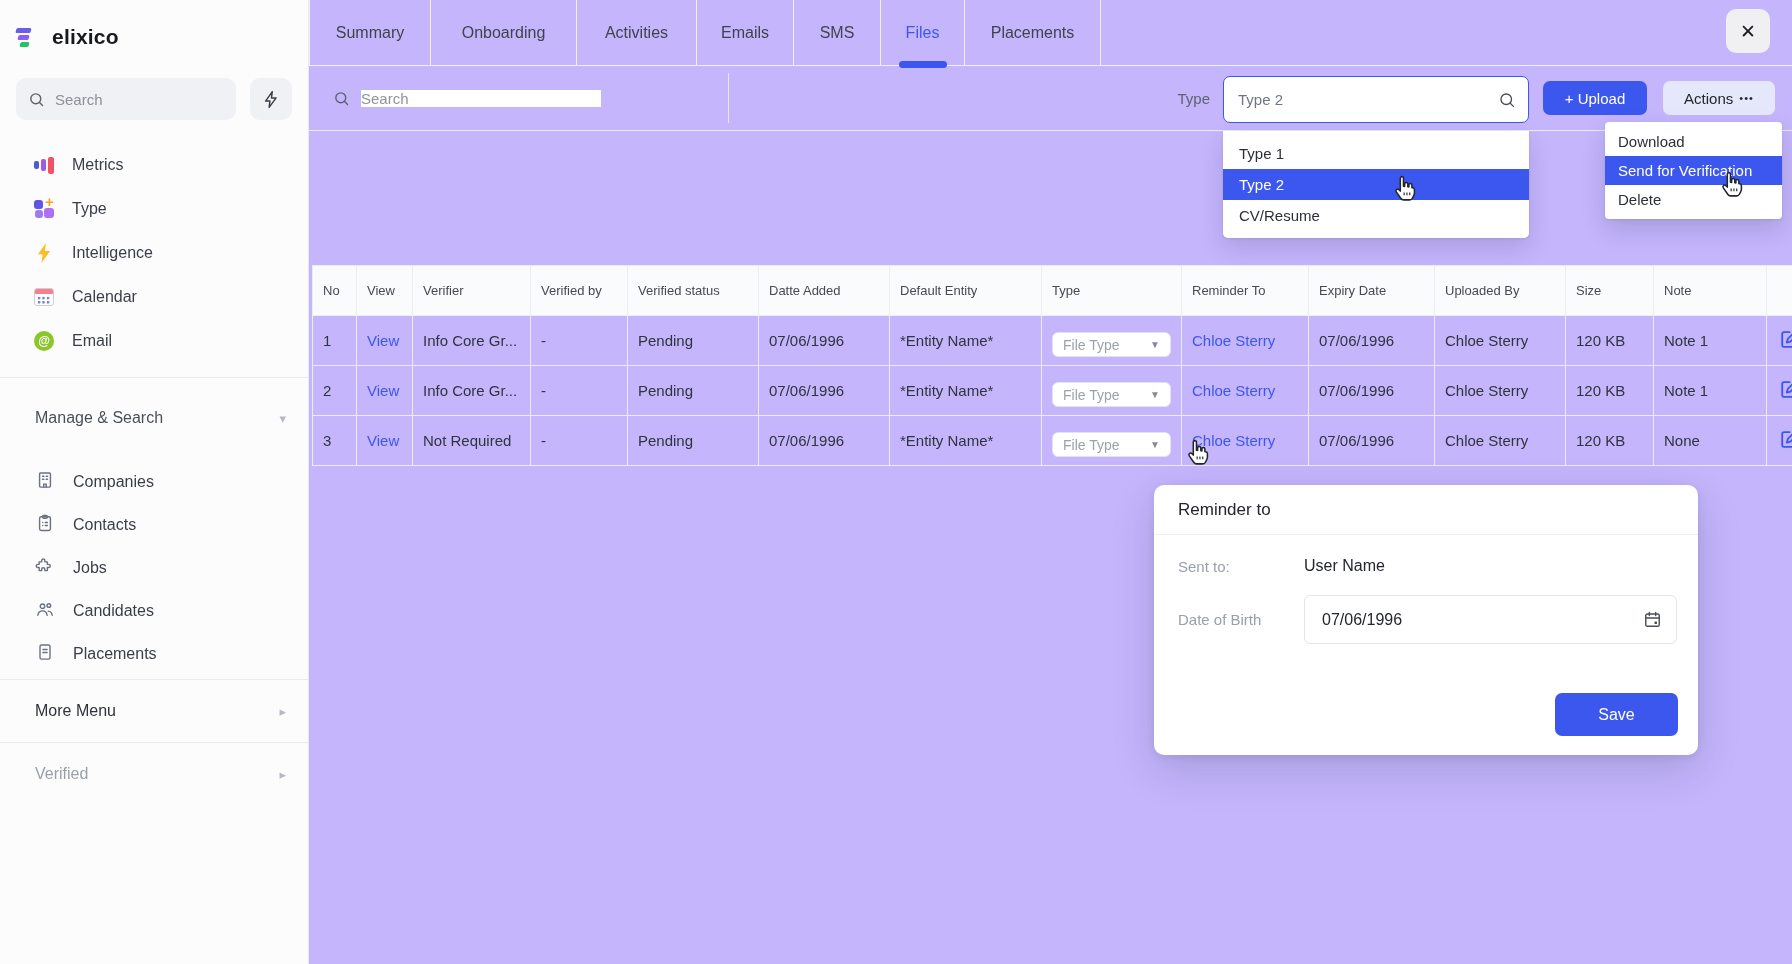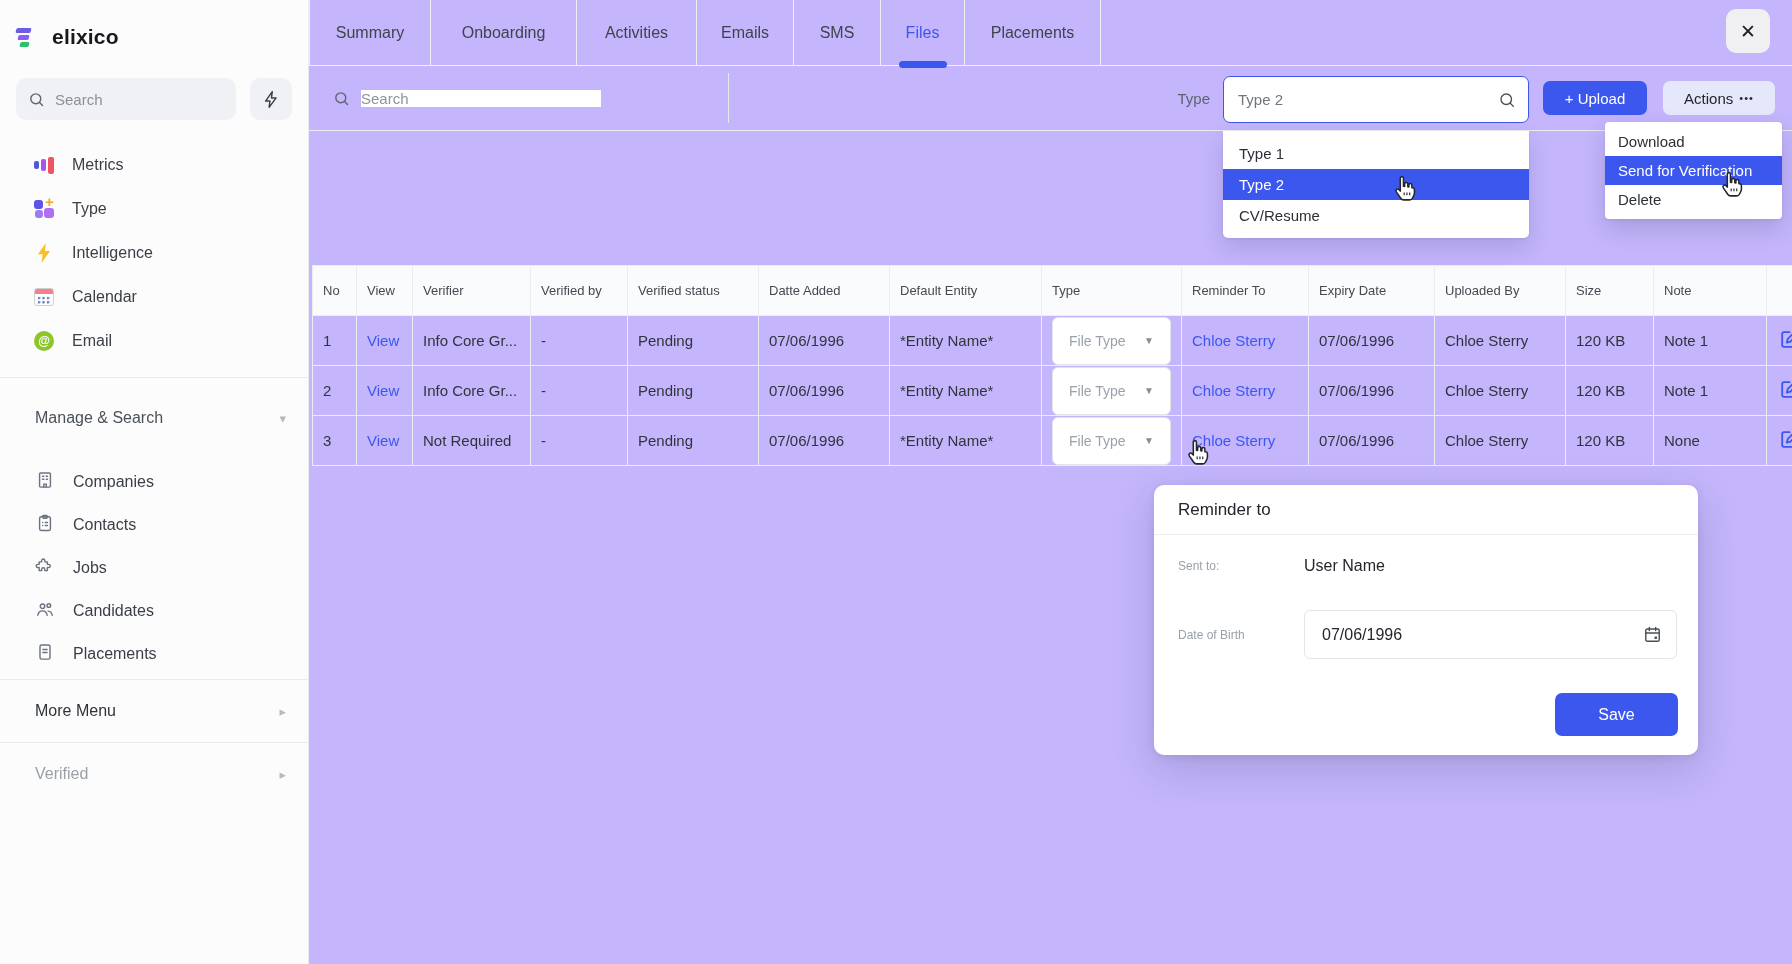--- a/index.html
+++ b/index.html
@@ -75,40 +75,40 @@
   .btn-upload { position:absolute; left:1234px; top:15px; width:104px; height:34px; background:#3c57ee; color:#fff; font-size:15px; border:none; border-radius:7px; cursor:pointer; font-family:inherit; }
   .btn-actions { position:absolute; left:1354px; top:15px; width:112px; height:34px; background:#e4e8fa; color:#23262d; font-size:15px; border:none; border-radius:7px; cursor:pointer; font-family:inherit; display:flex; align-items:center; justify-content:center; gap:6px; }
   .btn-actions .dots { font-size:11px; letter-spacing:1px; color:#23262d; }
 
   
   .table-wrap { position:absolute; left:3px; top:265px; width:1480px; overflow:hidden; }
   table { border-collapse:collapse; table-layout:fixed; width:1514px; }
   th, td { border:1px solid #ebedf0; font-weight:normal; text-align:left; padding:0 10px; height:50px; font-size:15px; color:#30343b; white-space:nowrap; overflow:hidden; }
   thead th { background:#fafbfc; color:#454a52; font-size:13px; }
   a.link { color:#3c57ee; text-decoration:none; cursor:pointer; }
-  .cell-select { width:100%; height:48px; border:1px solid #e2e4e8; border-radius:6px; background:#fff; display:flex; align-items:center; justify-content:space-between; padding:0 16px; cursor:pointer; }
+  .cell-select { width:100%; height:25px; border:1px solid #e2e4e8; border-radius:6px; background:#fff; display:flex; align-items:center; justify-content:space-between; padding:0 10px; cursor:pointer;margin-top:8px; }
   .cell-select .ph { color:#9aa2ab; font-size:14px; }
   .cell-select .caret { color:#868d96; font-size:10px; }
   td.edit-cell { padding-left:12px; }
 
   
   .type-dd { position:absolute; left:914px; top:131px; width:306px; background:#fff; border-radius:0 0 5px 5px; box-shadow:0 10px 24px rgba(16,24,40,.14), 0 1px 3px rgba(16,24,40,.08); padding:7px 0; z-index:30; }
   .type-dd .opt { height:31px; display:flex; align-items:center; padding-left:16px; font-size:15px; color:#2b2f36; cursor:pointer; }
   .type-dd .opt.hl { background:#3c57ee; color:#fff; }
 
   .actions-dd { position:absolute; left:1296px; top:122px; width:177px; background:#fff; border-radius:4px; box-shadow:0 10px 24px rgba(16,24,40,.16), 0 1px 3px rgba(16,24,40,.08); padding:5px 0; z-index:30; }
   .actions-dd .opt { height:29px; display:flex; align-items:center; padding-left:13px; font-size:15px; color:#2b2f36; cursor:pointer; white-space:nowrap; }
   .actions-dd .opt.hl { background:#3c57ee; color:#fff; }
 
   .modal { position:absolute; left:845px; top:485px; width:544px; height:270px; background:#fff; border-radius:10px; box-shadow:0 14px 44px rgba(16,24,40,.16), 0 2px 8px rgba(16,24,40,.08); z-index:25; }
   .modal-header { height:50px; display:flex; align-items:center; padding-left:24px; font-size:17px; color:#23262c; border-bottom:1px solid #edeef2; }
   .modal-row1 { position:absolute; left:24px; top:72px; right:24px; display:flex; align-items:center; }
-  .modal-label { width:126px; font-size:12px; color:#9aa0a8; }
+  .modal-label { width:126px; font-size:15px; color:#9aa0a8; }
   .modal-value { font-size:16px; color:#23262c; }
-  .modal-row2 { position:absolute; left:24px; top:125px; right:21px; display:flex; align-items:center; }
+  .modal-row2 { position:absolute; left:24px; top:110px; right:21px; display:flex; align-items:center; }
   .dob-input { position:relative; flex:1; height:49px; border:1px solid #e3e5e9; border-radius:6px; display:flex; align-items:center; padding:0 14px 0 17px; }
   .dob-input input { border:none; outline:none; font-size:16px; color:#23262c; flex:1; font-family:inherit; }
   .btn-save { position:absolute; right:20px; top:208px; width:123px; height:43px; background:#3c57ee; color:#fff; font-size:16px; border:none; border-radius:7px; cursor:pointer; font-family:inherit; }
 
   .cursor { position:absolute; z-index:60; pointer-events:none; }
   .c1 { left:1083px; top:174px; }
   .c2 { left:1410px; top:170px; }
   .c3 { left:876px;  top:438px; }
 </style>
 </head>

